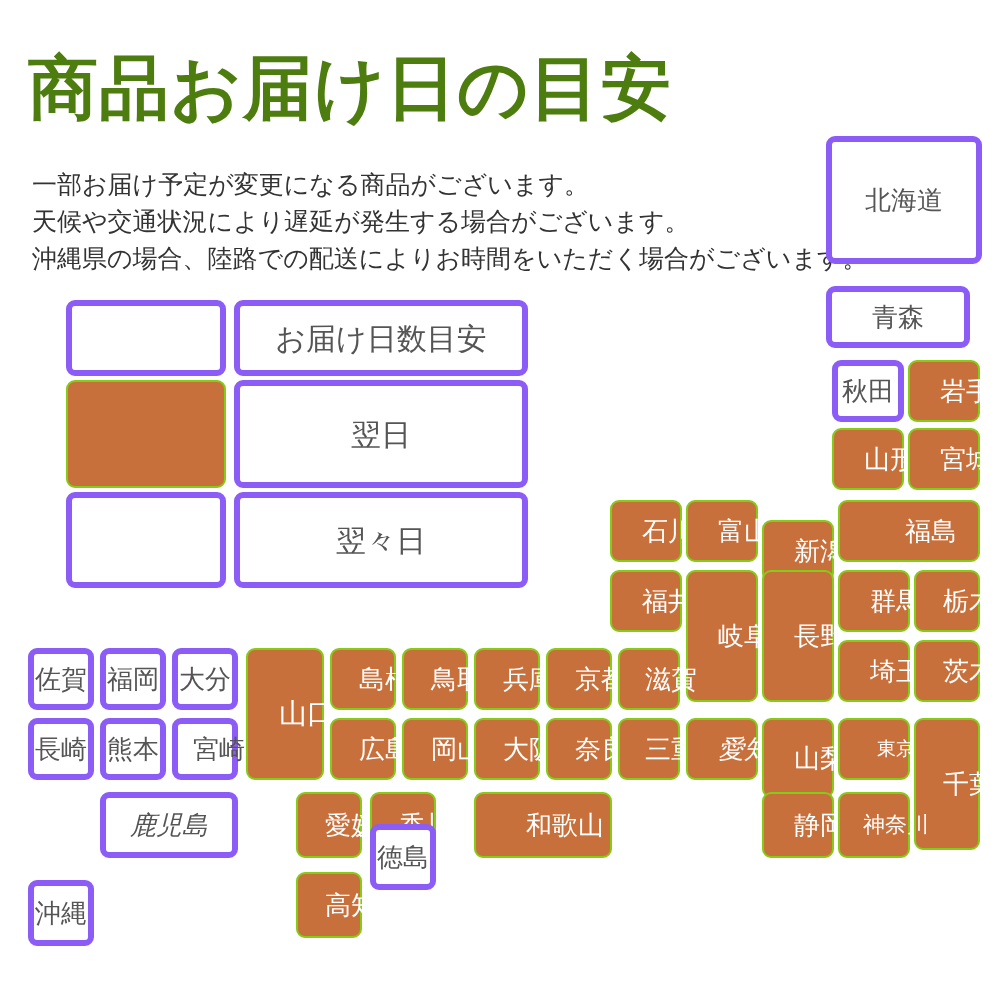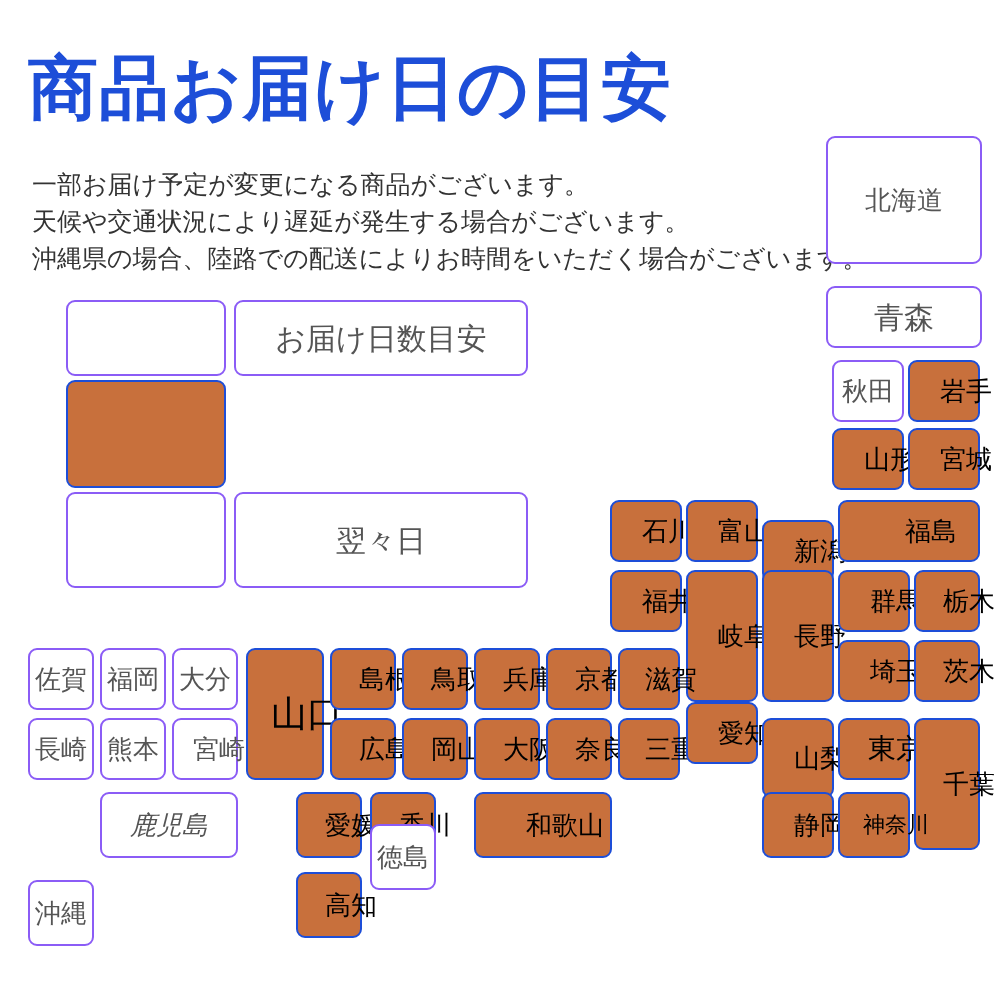--- a/index.html
+++ b/index.html
@@ -14,21 +14,21 @@
     width: 1000px;
     height: 1000px;
     overflow: hidden;
   }
   .title {
     position: absolute;
     left: 28px; top: 42px;
     font-size: 70px;
     font-weight: bold;
     letter-spacing: 1px;
-    color: #1d4ed8;
+    color: #4d7c0f;
     white-space: nowrap;
   }
   .note {
     position: absolute;
     left: 32px;
     font-size: 25px;
     color: #333333;
     white-space: nowrap;
     letter-spacing: 0px;
   }
@@ -42,27 +42,27 @@
     align-items: center;
     justify-content: center;
     border-radius: 9px;
     font-size: 26px;
     white-space: nowrap;
     text-align: center;
     line-height: 1.1;
   }
   .cell.plain {
     background: #ffffff;
-    border: 2px solid #8b5cf6;
+    border: 6px solid #8b5cf6;
     color: #555555;
   }
   .cell.filled {
     background: #c8703c;
-    border: 2px solid #1d4ed8;
-    color: #000000;
+    border: 2px solid #84cc16;
+    color: #ffffff;
     padding-left: 44px;
   }
   .legend-label {
     font-size: 30px;
     color: #444444;
   }
 </style>
 </head>
 <body>
 
@@ -71,62 +71,63 @@
   <div class="title">商品お届け日の目安</div>
 
   <div class="note l1">一部お届け予定が変更になる商品がございます。</div>
   <div class="note l2">天候や交通状況により遅延が発生する場合がございます。</div>
   <div class="note l3">沖縄県の場合、陸路での配送によりお時間をいただく場合がございます。</div>
 
   <div class="cell plain" style="left:66px; top:300px; width:160px; height:76px;"></div>
   <div class="cell plain legend-label" style="left:234px; top:300px; width:294px; height:76px;">お届け日数目安</div>
 
   <div class="cell filled" style="left:66px; top:380px; width:160px; height:108px;"></div>
+  <div class="cell plain legend-label" style="left:234px; top:380px; width:294px; height:108px;">翌日</div>
 
   <div class="cell plain" style="left:66px; top:492px; width:160px; height:96px;"></div>
   <div class="cell plain legend-label" style="left:234px; top:492px; width:294px; height:96px;">翌々日</div>
 
   <div id="map">
       <div class="cell plain" style="left: 826px; top: 136px; width: 156px; height: 128px; font-size: 26px;">北海道</div>
-      <div class="cell plain" style="left: 826px; top: 286px; width: 156px; height: 62px; font-size: 30px;">青森</div>
+      <div class="cell plain" style="left: 826px; top: 286px; width: 144px; height: 62px; font-size: 26px;">青森</div>
       <div class="cell plain" style="left: 832px; top: 360px; width: 72px; height: 62px; font-size: 26px;">秋田</div>
       <div class="cell filled" style="left: 908px; top: 360px; width: 72px; height: 62px; font-size: 26px;">岩手</div>
       <div class="cell filled" style="left: 832px; top: 428px; width: 72px; height: 62px; font-size: 26px;">山形</div>
       <div class="cell filled" style="left: 908px; top: 428px; width: 72px; height: 62px; font-size: 26px;">宮城</div>
       <div class="cell filled" style="left: 610px; top: 500px; width: 72px; height: 62px; font-size: 26px;">石川</div>
       <div class="cell filled" style="left: 686px; top: 500px; width: 72px; height: 62px; font-size: 26px;">富山</div>
       <div class="cell filled" style="left: 762px; top: 500px; width: 72px; height: 62px; font-size: 26px; margin-top: 20px;">新潟</div>
       <div class="cell filled" style="left: 838px; top: 500px; width: 142px; height: 62px; font-size: 26px;">福島</div>
       <div class="cell filled" style="left: 610px; top: 570px; width: 72px; height: 62px; font-size: 26px;">福井</div>
       <div class="cell filled" style="left: 686px; top: 570px; width: 72px; height: 132px; font-size: 26px;">岐阜</div>
       <div class="cell filled" style="left: 762px; top: 570px; width: 72px; height: 132px; font-size: 26px;">長野</div>
       <div class="cell filled" style="left: 838px; top: 570px; width: 72px; height: 62px; font-size: 26px;">群馬</div>
       <div class="cell filled" style="left: 914px; top: 570px; width: 66px; height: 62px; font-size: 26px;">栃木</div>
       <div class="cell plain" style="left: 28px; top: 648px; width: 66px; height: 62px; font-size: 26px;">佐賀</div>
       <div class="cell plain" style="left: 100px; top: 648px; width: 66px; height: 62px; font-size: 26px;">福岡</div>
       <div class="cell plain" style="left: 172px; top: 648px; width: 66px; height: 62px; font-size: 26px;">大分</div>
-      <div class="cell filled" style="left: 246px; top: 648px; width: 78px; height: 132px; font-size: 36px;">山口</div>
+      <div class="cell filled" style="left: 246px; top: 648px; width: 78px; height: 132px; font-size: 28px; font-family: Liberation Serif, serif;">山口</div>
       <div class="cell filled" style="left: 330px; top: 648px; width: 66px; height: 62px; font-size: 26px;">島根</div>
       <div class="cell filled" style="left: 402px; top: 648px; width: 66px; height: 62px; font-size: 26px;">鳥取</div>
       <div class="cell filled" style="left: 474px; top: 648px; width: 66px; height: 62px; font-size: 26px;">兵庫</div>
       <div class="cell filled" style="left: 546px; top: 648px; width: 66px; height: 62px; font-size: 26px;">京都</div>
       <div class="cell filled" style="left: 618px; top: 648px; width: 62px; height: 62px; font-size: 26px;">滋賀</div>
       <div class="cell filled" style="left: 838px; top: 640px; width: 72px; height: 62px; font-size: 26px;">埼玉</div>
       <div class="cell filled" style="left: 914px; top: 640px; width: 66px; height: 62px; font-size: 26px;">茨木</div>
       <div class="cell plain" style="left: 28px; top: 718px; width: 66px; height: 62px; font-size: 26px;">長崎</div>
       <div class="cell plain" style="left: 100px; top: 718px; width: 66px; height: 62px; font-size: 26px;">熊本</div>
       <div class="cell plain" style="left: 172px; top: 718px; width: 66px; height: 62px; font-size: 26px; padding-left: 28px;">宮崎</div>
       <div class="cell filled" style="left: 330px; top: 718px; width: 66px; height: 62px; font-size: 26px;">広島</div>
       <div class="cell filled" style="left: 402px; top: 718px; width: 66px; height: 62px; font-size: 26px;">岡山</div>
       <div class="cell filled" style="left: 474px; top: 718px; width: 66px; height: 62px; font-size: 26px;">大阪</div>
       <div class="cell filled" style="left: 546px; top: 718px; width: 66px; height: 62px; font-size: 26px;">奈良</div>
       <div class="cell filled" style="left: 618px; top: 718px; width: 62px; height: 62px; font-size: 26px;">三重</div>
-      <div class="cell filled" style="left: 686px; top: 702px; width: 72px; height: 62px; font-size: 26px;">愛知</div>
+      <div class="cell filled" style="left: 686px; top: 718px; width: 72px; height: 62px; font-size: 26px; font-style: italic;">愛知</div>
       <div class="cell filled" style="left: 762px; top: 718px; width: 72px; height: 80px; font-size: 26px;">山梨</div>
-      <div class="cell filled" style="left: 838px; top: 718px; width: 72px; height: 62px; font-size: 28px;">東京</div>
+      <div class="cell filled" style="left: 838px; top: 718px; width: 72px; height: 62px; font-size: 19px;">東京</div>
       <div class="cell filled" style="left: 914px; top: 718px; width: 66px; height: 132px; font-size: 26px;">千葉</div>
       <div class="cell plain" style="left: 100px; top: 792px; width: 138px; height: 66px; font-size: 26px; font-style: italic;">鹿児島</div>
       <div class="cell filled" style="left: 296px; top: 792px; width: 66px; height: 66px; font-size: 26px;">愛媛</div>
       <div class="cell filled" style="left: 370px; top: 792px; width: 66px; height: 66px; font-size: 26px;">香川</div>
       <div class="cell filled" style="left: 474px; top: 792px; width: 138px; height: 66px; font-size: 26px;">和歌山</div>
       <div class="cell filled" style="left: 762px; top: 792px; width: 72px; height: 66px; font-size: 26px;">静岡</div>
       <div class="cell filled" style="left: 838px; top: 792px; width: 72px; height: 66px; font-size: 22px;">神奈川</div>
       <div class="cell plain" style="left: 28px; top: 880px; width: 66px; height: 66px; font-size: 26px;">沖縄</div>
       <div class="cell filled" style="left: 296px; top: 872px; width: 66px; height: 66px; font-size: 26px;">高知</div>
       <div class="cell plain" style="left: 370px; top: 824px; width: 66px; height: 66px; font-size: 26px;">徳島</div>

